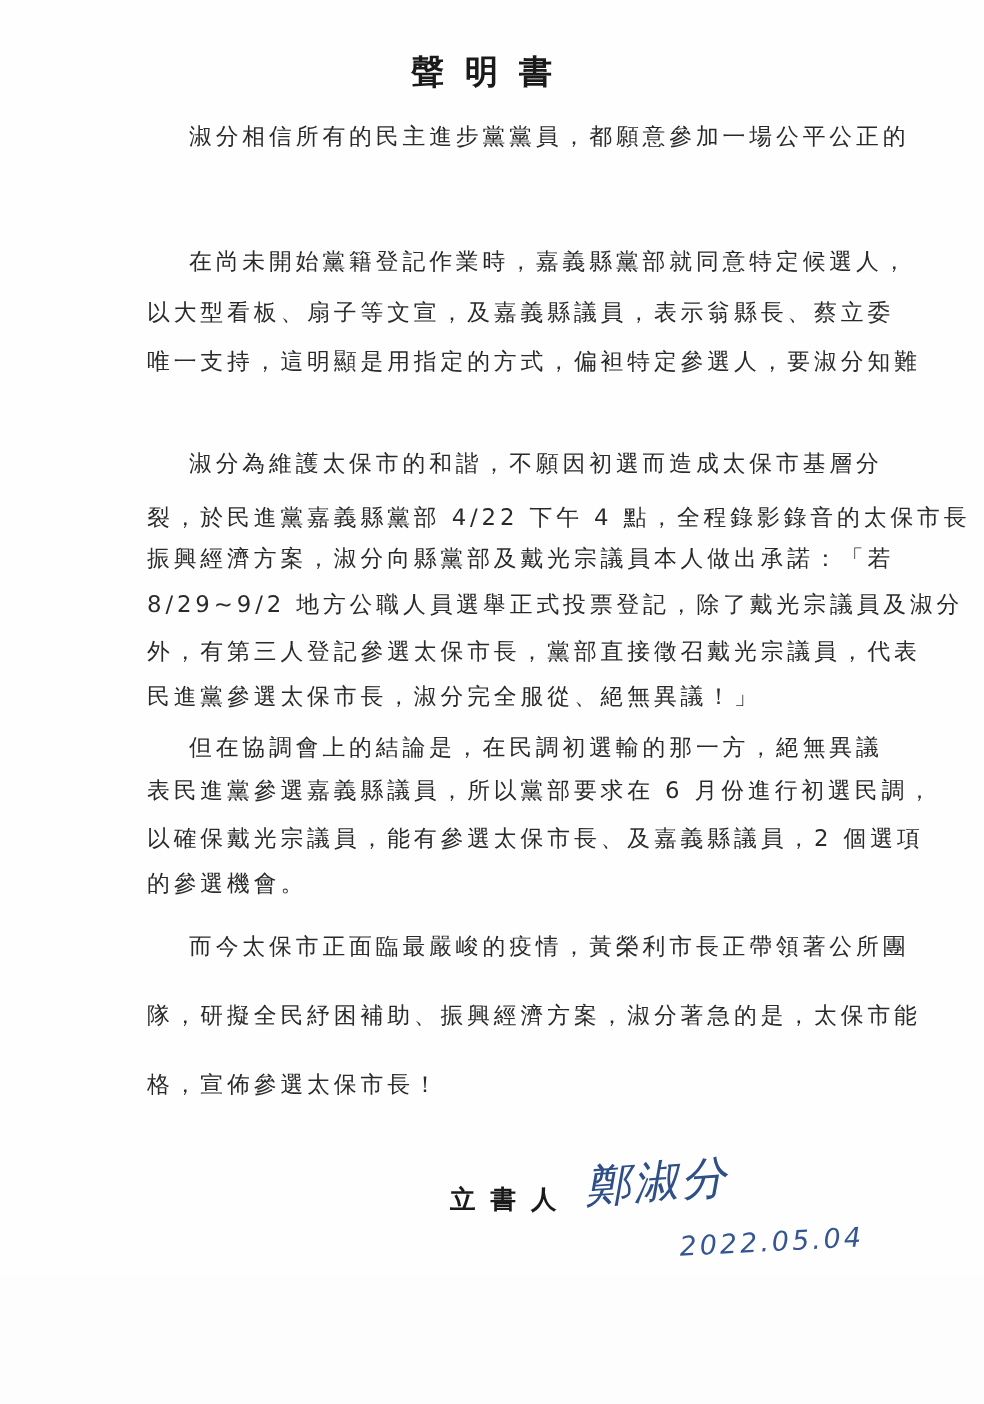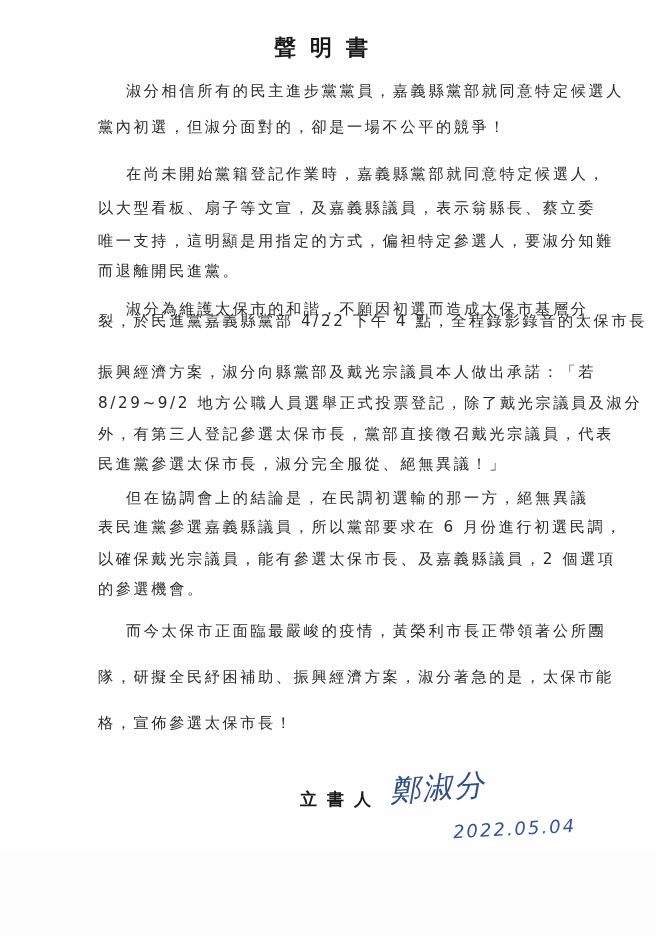--- a/index.html
+++ b/index.html
@@ -37,30 +37,28 @@
     font-family: "DejaVu Sans", sans-serif;
     transform: rotate(-3deg);
   }
 </style>
 </head>
 <body>
 
 <div class="page">
   <div class="title">聲明書</div>
 
-  <div class="line indent" style="top:82px">淑分相信所有的民主進步黨黨員，嘉義縣黨部就同意特定候選人</div>
-  <div class="line" style="top:118px">黨內初選，但淑分面對的，卻是一場不公平的競爭！</div>
+  <div class="line indent" style="top:82px">淑分相信所有的民主進步黨黨員，都願意參加一場公平公正的</div>
 
   <div class="line indent" style="top:165px">在尚未開始黨籍登記作業時，嘉義縣黨部就同意特定候選人，</div>
   <div class="line" style="top:199px">以大型看板、扇子等文宣，及嘉義縣議員，表示翁縣長、蔡立委</div>
   <div class="line" style="top:232px">唯一支持，這明顯是用指定的方式，偏袒特定參選人，要淑分知難</div>
-  <div class="line" style="top:262px">而退離開民進黨。</div>
 
   <div class="line indent" style="top:300px">淑分為維護太保市的和諧，不願因初選而造成太保市基層分</div>
-  <div class="line" style="top:312px">裂，於民進黨嘉義縣黨部 4/22 下午 4 點，全程錄影錄音的太保市長</div>
+  <div class="line" style="top:336px">裂，於民進黨嘉義縣黨部 4/22 下午 4 點，全程錄影錄音的太保市長</div>
   <div class="line" style="top:363px">振興經濟方案，淑分向縣黨部及戴光宗議員本人做出承諾：「若</div>
   <div class="line" style="top:394px">8/29~9/2 地方公職人員選舉正式投票登記，除了戴光宗議員及淑分</div>
   <div class="line" style="top:425px">外，有第三人登記參選太保市長，黨部直接徵召戴光宗議員，代表</div>
   <div class="line" style="top:455px">民進黨參選太保市長，淑分完全服從、絕無異議！」</div>
 
   <div class="line indent" style="top:489px">但在協調會上的結論是，在民調初選輸的那一方，絕無異議</div>
   <div class="line" style="top:518px">表民進黨參選嘉義縣議員，所以黨部要求在 6 月份進行初選民調，</div>
   <div class="line" style="top:550px">以確保戴光宗議員，能有參選太保市長、及嘉義縣議員，2 個選項</div>
   <div class="line" style="top:580px">的參選機會。</div>
 

